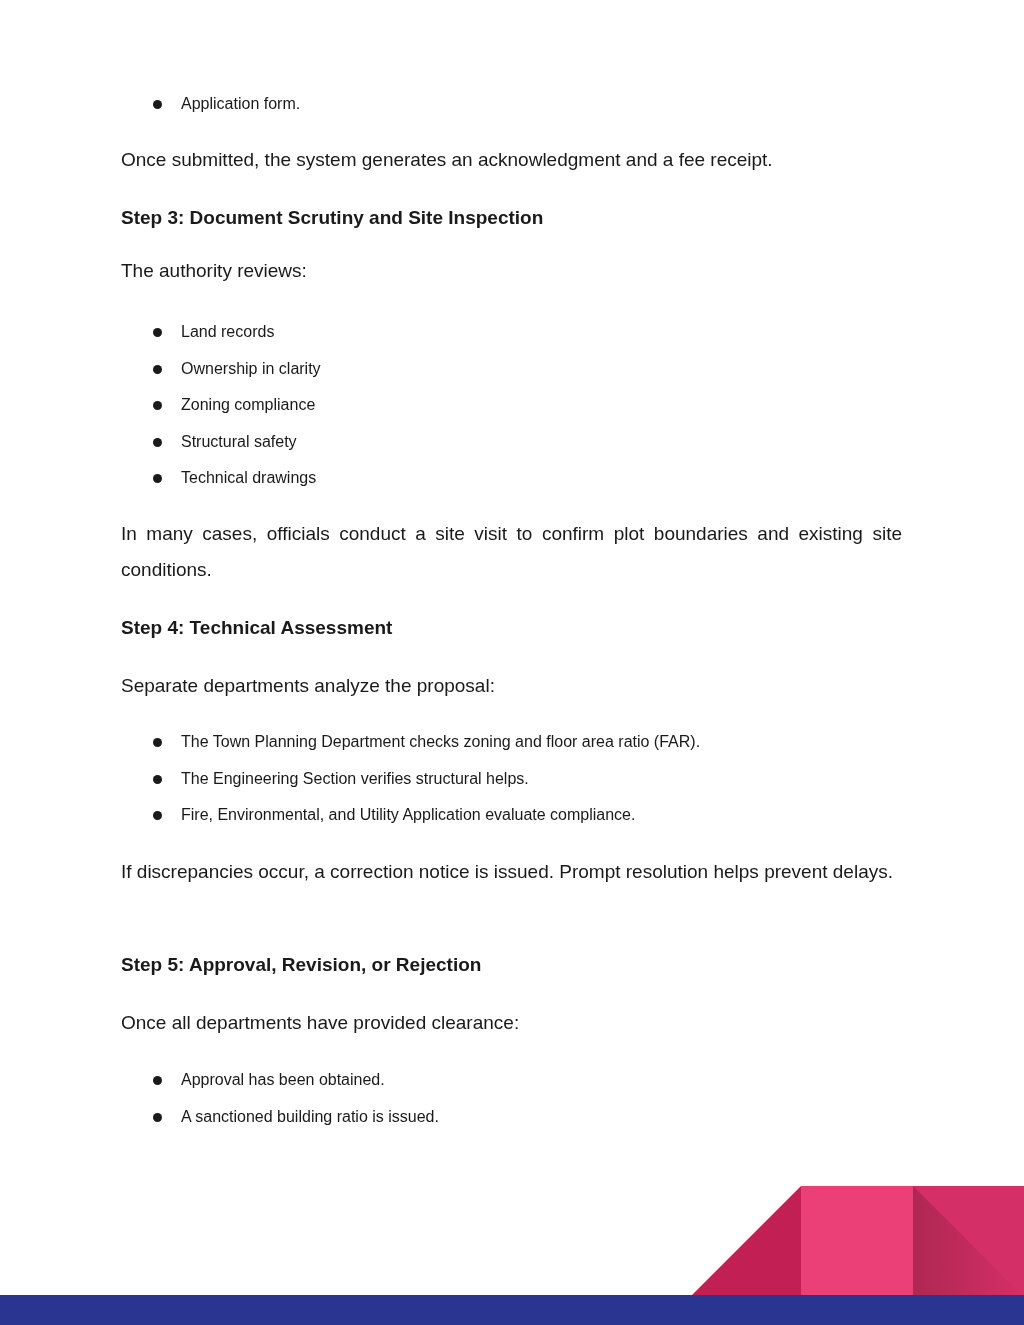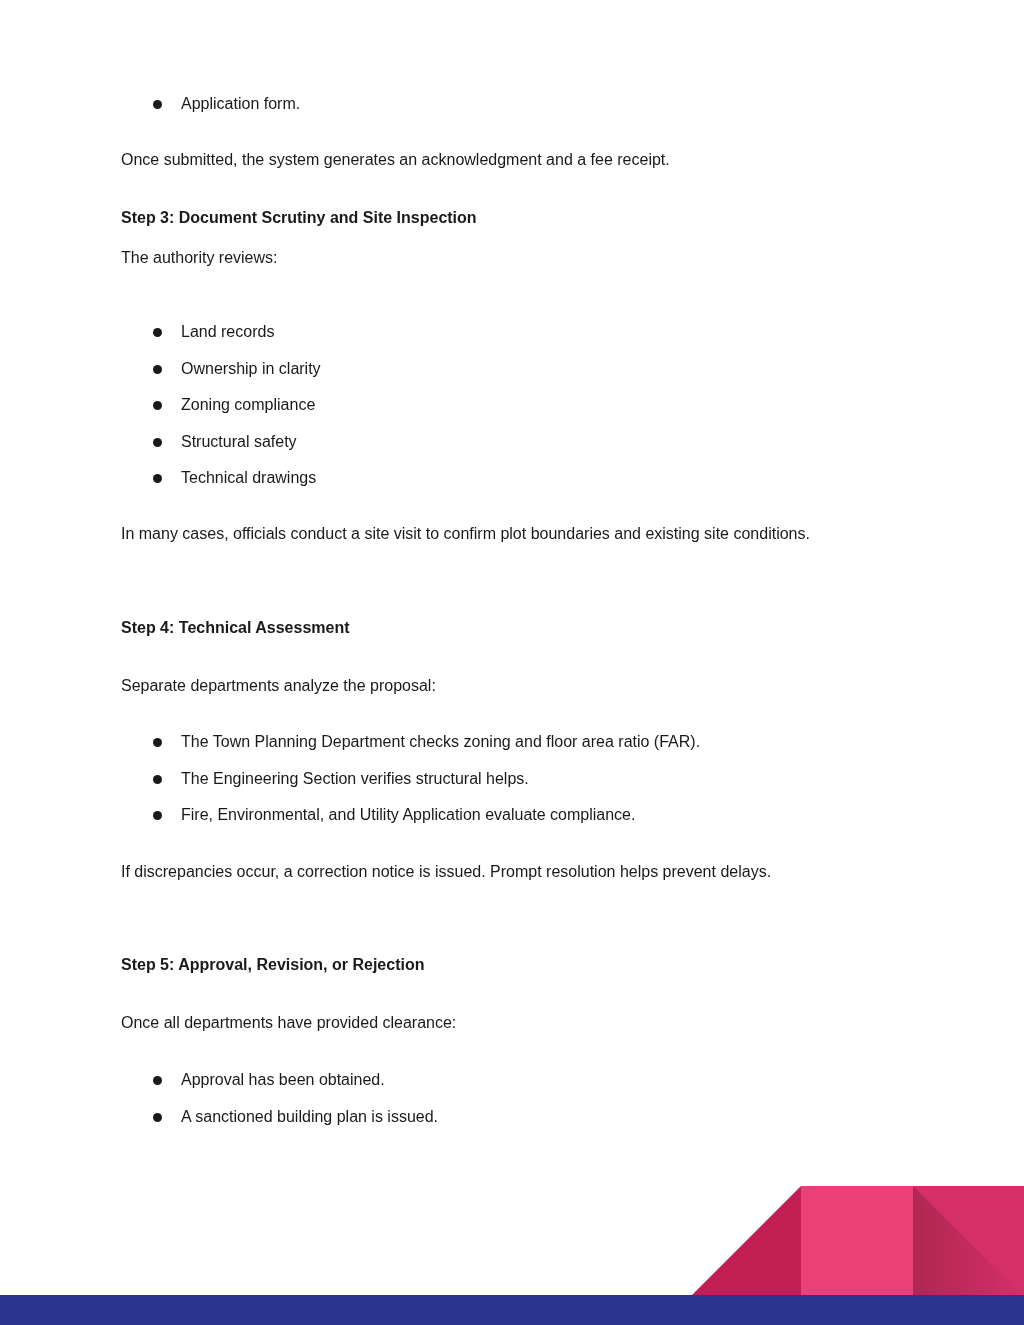--- a/index.html
+++ b/index.html
@@ -15,21 +15,21 @@
     .page {
       position: absolute;
       left: 121px;
       top: 0;
       width: 781px;
     }
     .p {
       position: absolute;
       left: 0;
       width: 781px;
-      font-size: 16px;
+      font-size: 19px;
       line-height: 36px;
       margin: 0;
       white-space: nowrap;
     }
     .justify {
       white-space: normal;
       text-align: justify;
       text-align-last: left;
     }
     .h {
@@ -66,21 +66,21 @@
 <div class="page">
 
   <ul class="blist" style="top:86px;">
     <li><span class="bullet"></span><span>Application form.</span></li>
   </ul>
 
   <p class="p" style="top:142px;">Once submitted, the system generates an acknowledgment and a fee receipt.</p>
 
   <p class="p h" style="top:200px;">Step 3: Document Scrutiny and Site Inspection</p>
 
-  <p class="p" style="top:240px;">The authority reviews:</p>
+  <p class="p" style="top:253px;">The authority reviews:</p>
 
   <ul class="blist" style="top:314px;">
     <li><span class="bullet"></span><span>Land records</span></li>
     <li><span class="bullet"></span><span>Ownership in clarity</span></li>
     <li><span class="bullet"></span><span>Zoning compliance</span></li>
     <li><span class="bullet"></span><span>Structural safety</span></li>
     <li><span class="bullet"></span><span>Technical drawings</span></li>
   </ul>
 
   <p class="p justify" style="top:516px;">In many cases, officials conduct a site visit to confirm plot boundaries and existing site conditions.</p>
@@ -96,21 +96,21 @@
   </ul>
 
   <p class="p justify" style="top:854px;">If discrepancies occur, a correction notice is issued. Prompt resolution helps prevent delays.</p>
 
   <p class="p h" style="top:947px;">Step 5: Approval, Revision, or Rejection</p>
 
   <p class="p" style="top:1005px;">Once all departments have provided clearance:</p>
 
   <ul class="blist" style="top:1062px;">
     <li><span class="bullet"></span><span>Approval has been obtained.</span></li>
-    <li><span class="bullet"></span><span>A sanctioned building plan is issued.</span></li>
+    <li><span class="bullet"></span><span>A sanctioned building ratio is issued.</span></li>
   </ul>
 
 </div>
 
 <svg class="deco" viewBox="0 0 1024 1325">
   <defs>
     <linearGradient id="shadeGrad" x1="0" y1="0" x2="1" y2="0">
       <stop offset="0" stop-color="#a8264f"></stop>
       <stop offset="1" stop-color="#d52f67"></stop>
     </linearGradient>

